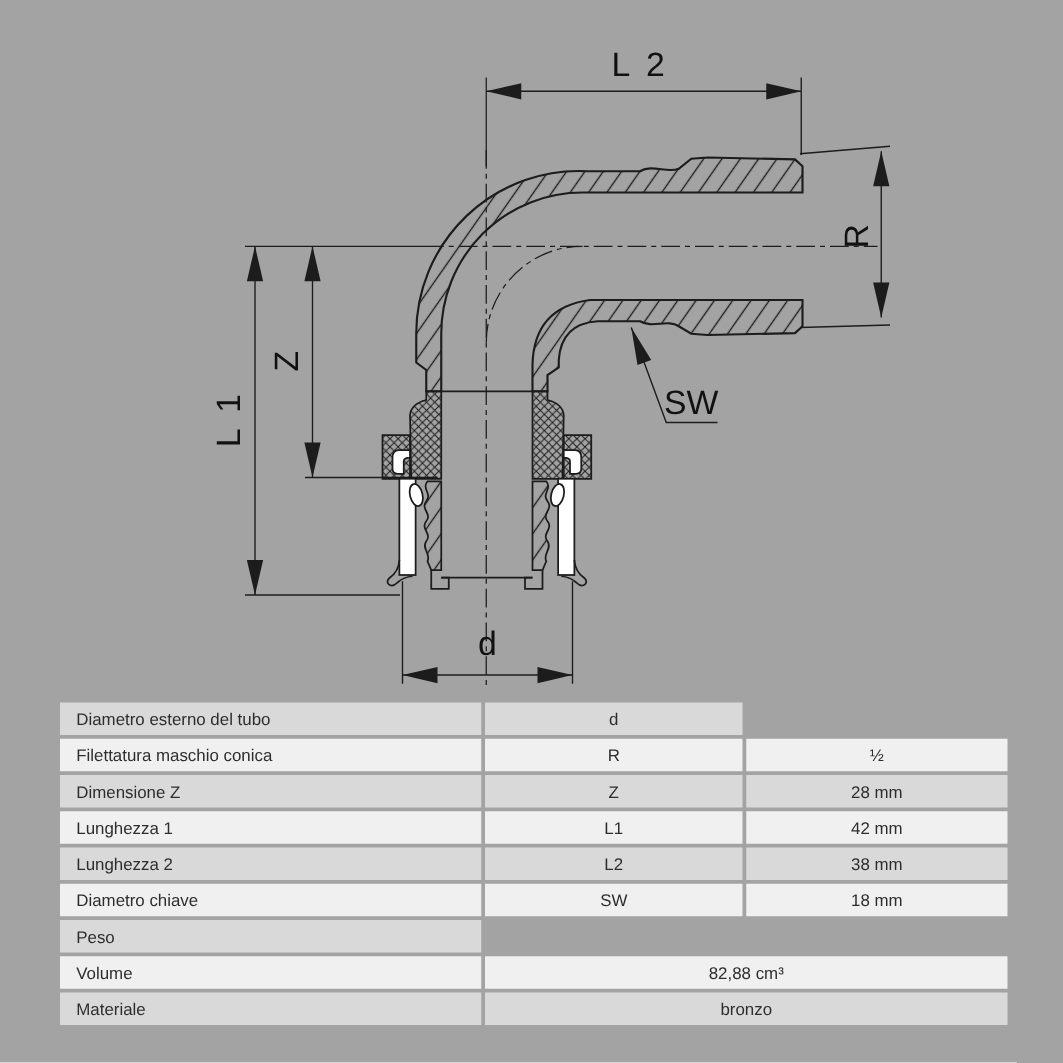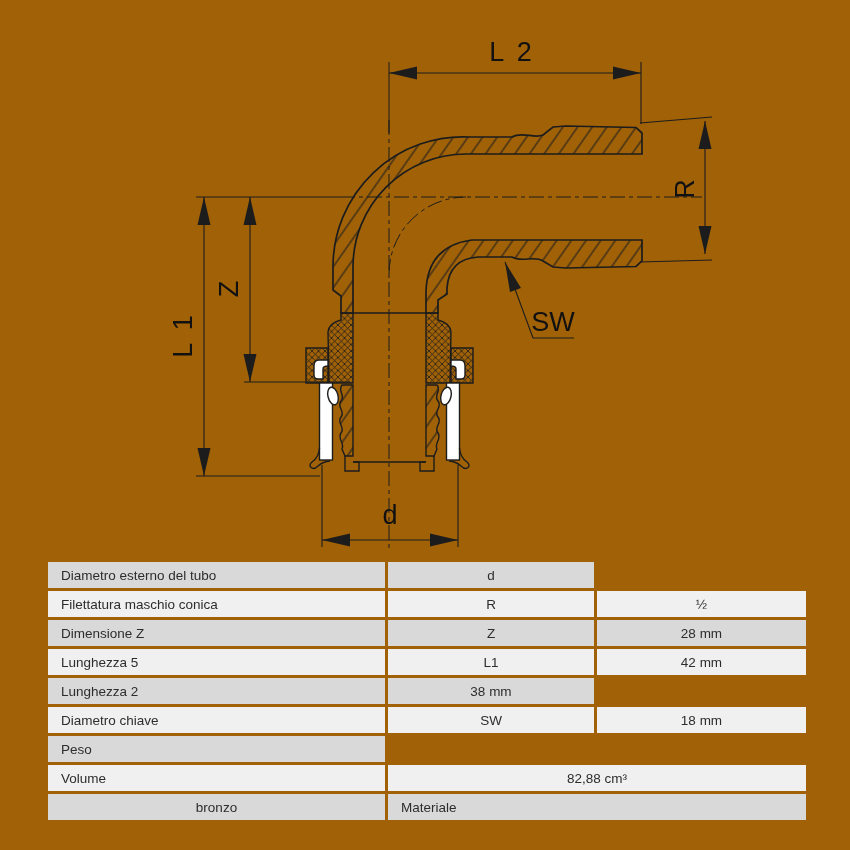--- a/index.html
+++ b/index.html
@@ -3,21 +3,21 @@
 <meta charset="utf-8">
 <style>
   :root{
     --row-dark:#d9d9d9;
     --row-light:#f0f0f0;
     --cell-text:#2d2d2d;
     --ink:#1c1c1c;
   }
   html,body{margin:0;padding:0;background:#ffffff;}
   .canvas{
-    position:relative;width:850px;height:850px;background:#a16207;
+    position:relative;width:850px;height:850px;background:#a3a3a3;
     font-family:"Liberation Sans", sans-serif;overflow:hidden;
   }
   .drawing{position:absolute;left:0;top:0;}
   
   .ln{stroke:var(--ink);fill:none;}
   .w17{stroke-width:1.7;}
   .w14{stroke-width:1.4;}
   .w11{stroke-width:1.1;}
   .w10{stroke-width:1;}
   .fill-hatch{fill:url(#hatch);}
@@ -185,44 +185,45 @@
       <div class="cell center">½</div>
     </div>
 
     <div class="t-row dark">
       <div class="cell label">Dimensione Z</div>
       <div class="cell center">Z</div>
       <div class="cell center">28 mm</div>
     </div>
 
     <div class="t-row light">
-      <div class="cell label">Lunghezza 5</div>
+      <div class="cell label">Lunghezza 1</div>
       <div class="cell center">L1</div>
       <div class="cell center">42 mm</div>
     </div>
 
     <div class="t-row dark">
       <div class="cell label">Lunghezza 2</div>
+      <div class="cell center">L2</div>
       <div class="cell center">38 mm</div>
     </div>
 
     <div class="t-row light">
       <div class="cell label">Diametro chiave</div>
       <div class="cell center">SW</div>
       <div class="cell center">18 mm</div>
     </div>
 
     <div class="t-row merged dark">
       <div class="cell label">Peso</div>
     </div>
 
     <div class="t-row merged light">
       <div class="cell label">Volume</div>
       <div class="cell center">82,88 cm³</div>
     </div>
 
     <div class="t-row merged dark">
+      <div class="cell label">Materiale</div>
       <div class="cell center">bronzo</div>
-      <div class="cell label">Materiale</div>
     </div>
 
   </div>
 </div>
 
 </body></html>

